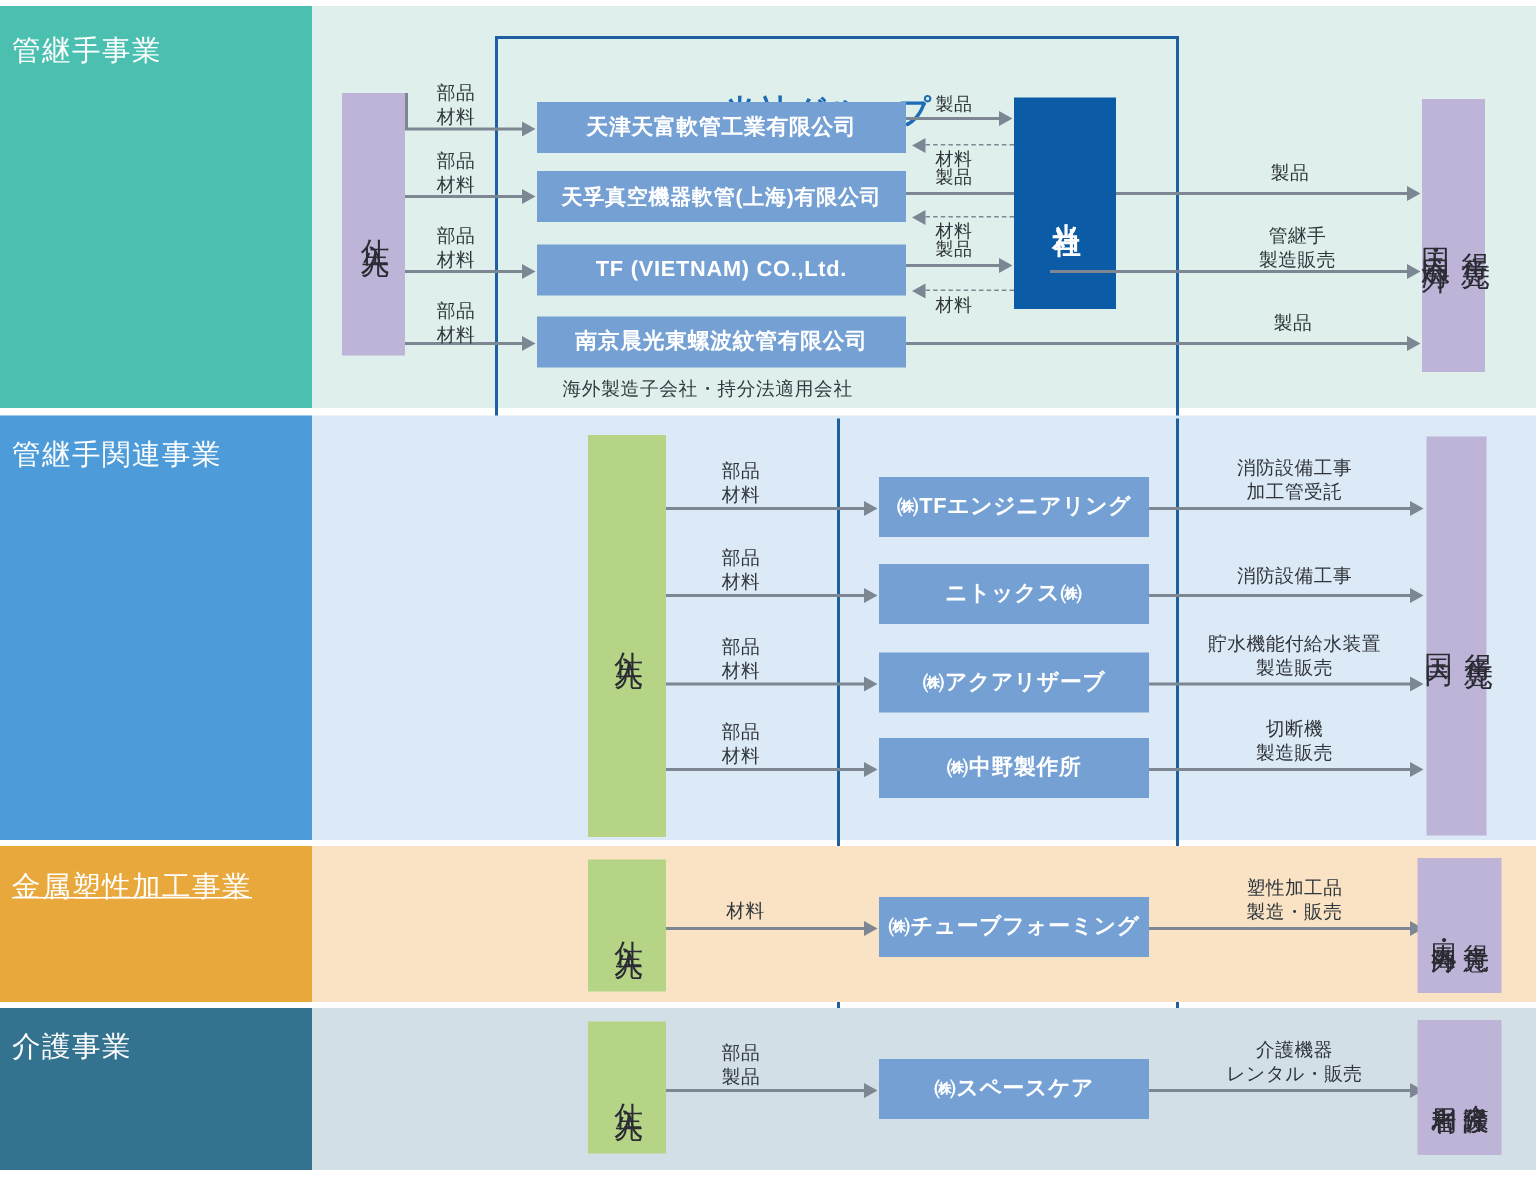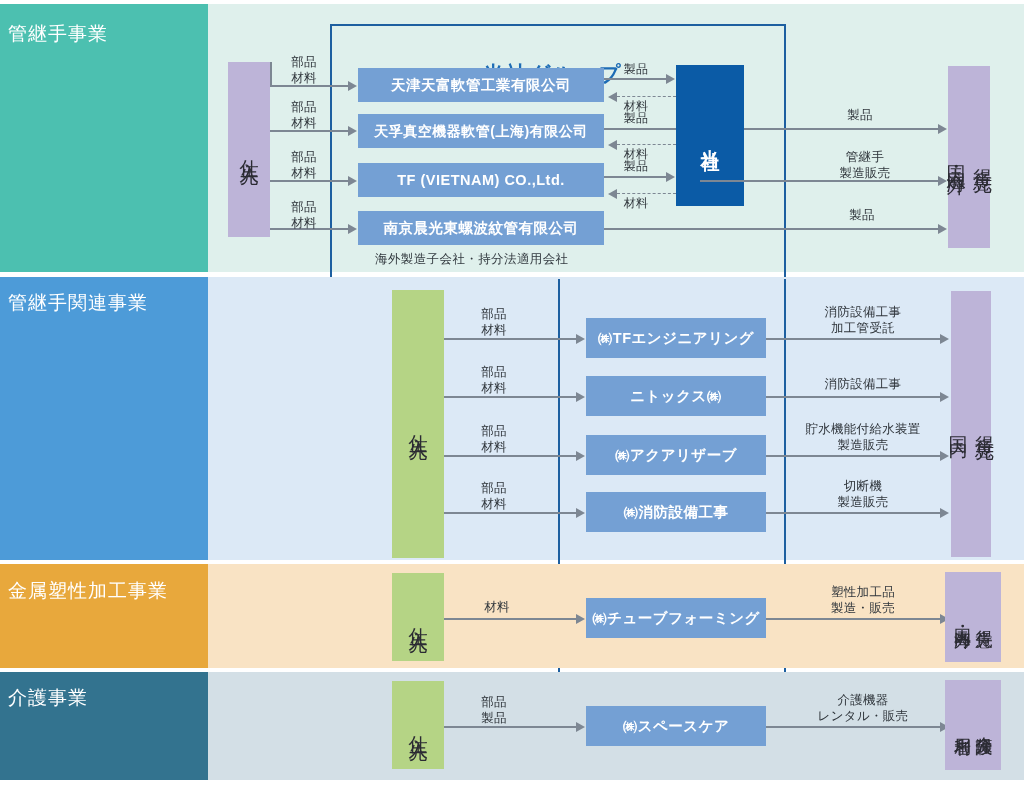--- a/index.html
+++ b/index.html
@@ -277,21 +277,21 @@
   <div class="box co-box" style="left:586px;top:318px;width:180px;height:40px;">
     <span>㈱TFエンジニアリング</span>
   </div>
   <div class="box co-box" style="left:586px;top:376px;width:180px;height:40px;">
     <span>ニトックス㈱</span>
   </div>
   <div class="box co-box" style="left:586px;top:435px;width:180px;height:40px;">
     <span>㈱アクアリザーブ</span>
   </div>
   <div class="box co-box" style="left:586px;top:492px;width:180px;height:40px;">
-    <span>㈱消防設備工事</span>
+    <span>㈱中野製作所</span>
   </div>
 
   <div class="box dest-box" style="left:951px;top:291px;width:40px;height:266px;">
     <span class="dest-v">得意先
 国内</span>
   </div>
 
   <div class="hline" style="left:766px;top:338px;width:176px;"></div>
   <div class="arrow-r" style="left:940px;top:334px;"></div>
   <div class="flabel" style="left:808px;top:305px;width:110px;">消防設備工事
@@ -306,21 +306,21 @@
   <div class="flabel" style="left:800px;top:422px;width:126px;">貯水機能付給水装置
 製造販売</div>
 
   <div class="hline" style="left:766px;top:512px;width:176px;"></div>
   <div class="arrow-r" style="left:940px;top:508px;"></div>
   <div class="flabel" style="left:808px;top:479px;width:110px;">切断機
 製造販売</div>
 
   <div class="band-bg" style="left:0;top:564px;width:1024px;height:104px;background:#f9e3c4;"></div>
   <div class="band" style="top:564px;width:208px;height:104px;background:#e8a83c;"></div>
-  <div class="band-label" style="top:578px;">金属塑性加工事業</div>
+  <div class="band-label" style="top:578px;text-decoration:underline;">金属塑性加工事業</div>
 
   <div class="box supplier-green" style="left:392px;top:573px;width:52px;height:88px;">
     <span>仕入先</span>
   </div>
 
   <div class="hline" style="left:444px;top:618px;width:134px;"></div>
   <div class="arrow-r" style="left:576px;top:614px;"></div>
   <div class="flabel" style="left:475px;top:600px;width:44px;">材料</div>
 
   <div class="box co-box" style="left:586px;top:598px;width:180px;height:40px;">

